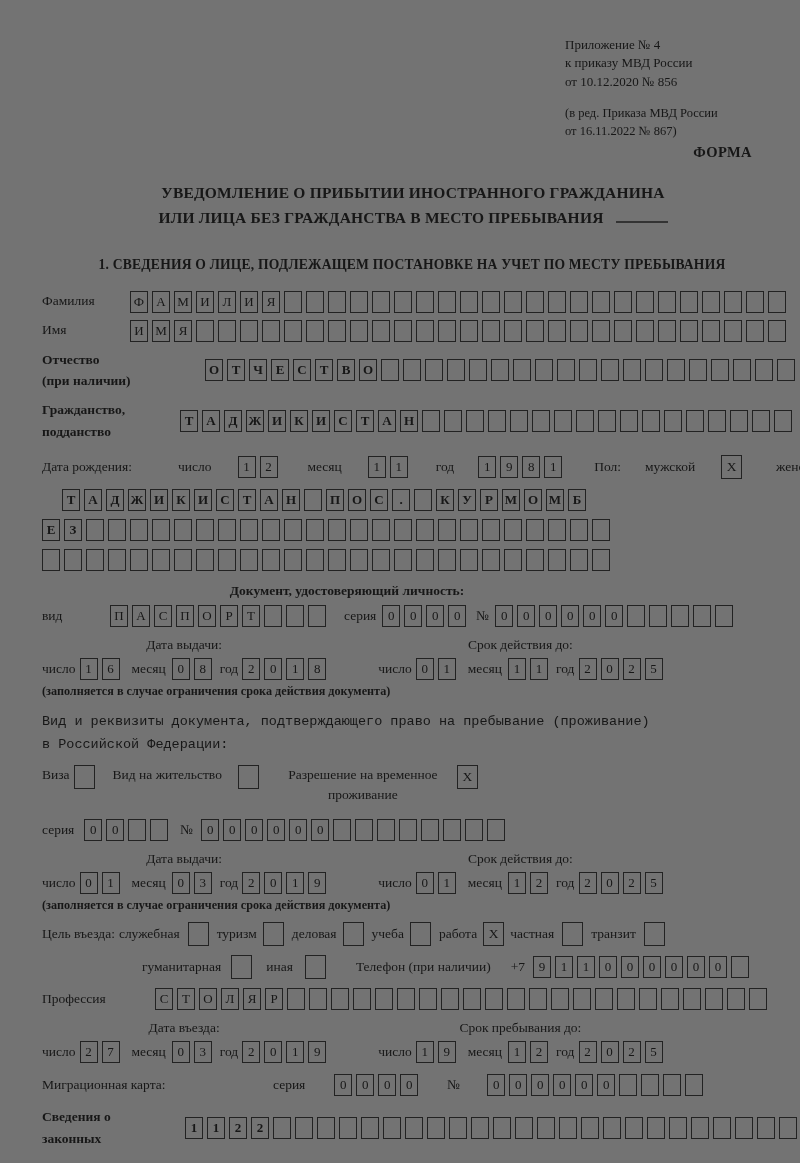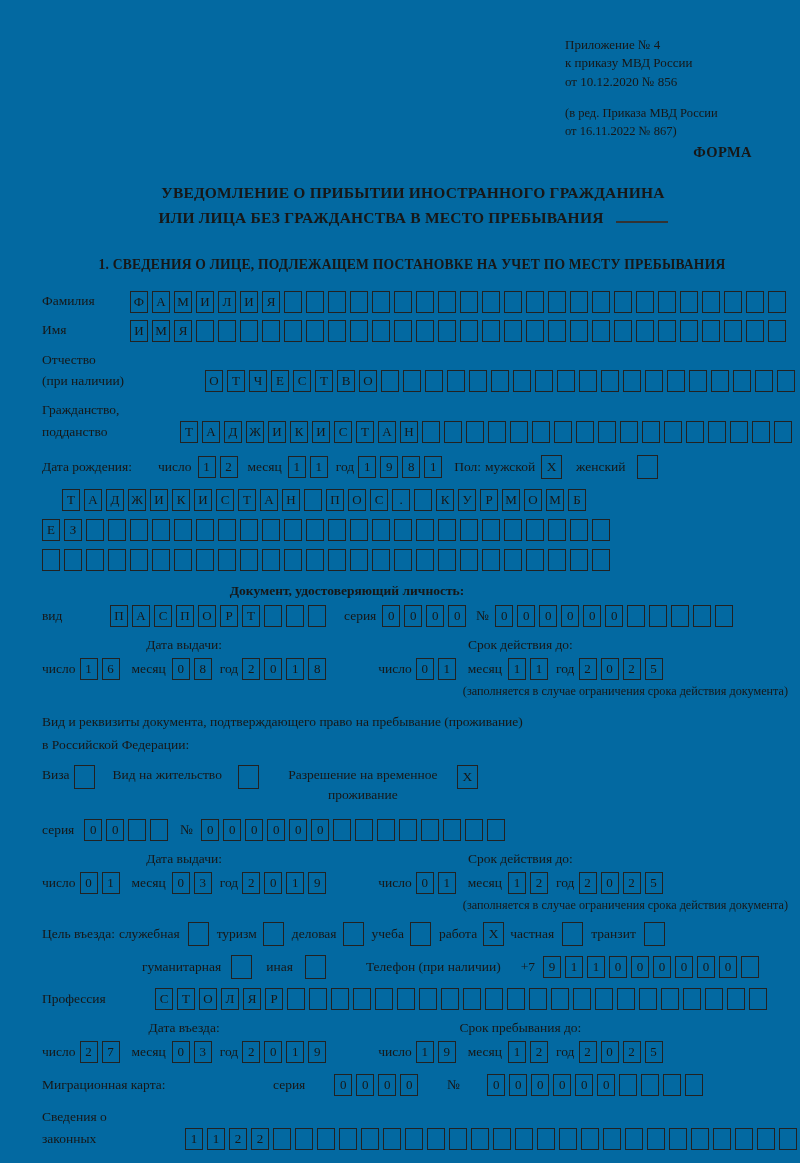--- a/index.html
+++ b/index.html
@@ -1,56 +1,56 @@
 <!DOCTYPE html>
 <html><head>
 <meta charset="utf-8">
 <style>
   html,body{margin:0;padding:0;background:#fff;}
   .page{
-    width:800px;height:1163px;background:#0369a1;color:#171717;
+    width:800px;height:1163px;background:#737373;color:#171717;
     font-family:"Liberation Serif","DejaVu Serif",serif;
     position:relative;box-sizing:border-box;
     padding:36px 8px 0 42px;overflow:hidden;
   }
   .annex{position:absolute;left:565px;top:36px;font-size:13px;line-height:1.42;}
   .annex .ed{margin-top:14px;font-size:12.5px;}
   .forma{margin-top:108px;text-align:right;padding-right:40px;font-weight:bold;font-size:14.5px;letter-spacing:.4px;}
   .title{margin-top:20px;text-align:center;font-weight:bold;font-size:15.5px;line-height:1.6;letter-spacing:.2px;padding-right:8px;}
   .blank-line{display:inline-block;width:52px;border-bottom:2px solid #333;height:14px;margin-left:12px;}
   .sect{margin-top:26px;font-weight:bold;font-size:13.6px;text-align:center;margin-left:-10px;letter-spacing:.2px;}
 
   .row{display:flex;align-items:center;margin-top:7px;}
-  .row.top{align-items:flex-end;}
+  .row.top{align-items:center;font-weight:bold;}
   .lbl{font-size:13.5px;flex:none;line-height:1.5;}
   .lblcol{flex:none;font-size:13.5px;line-height:1.62;}
   .cells{display:flex;gap:4px;flex:none;}
   .cell{
     box-sizing:border-box;flex:none;width:18px;height:22px;
     border:1.6px solid #222;font-size:13px;
     display:flex;align-items:center;justify-content:center;
   }
   .cb{
     box-sizing:border-box;flex:none;width:21px;height:24px;
     border:1.6px solid #222;font-size:13.5px;
     display:flex;align-items:center;justify-content:center;
   }
   .vstack{display:flex;flex-direction:column;gap:8px;}
   .w88{width:88px;} .w68{width:68px;} .w105{width:106px;} .w113{width:113px;}
   .w138{width:138px;} .w143{width:143px;} .w163{width:163px;} .w158{width:158px;}
   .ml4{margin-left:4px;} .ml6{margin-left:6px;} .ml8{margin-left:8px;} .ml10{margin-left:10px;}
   .ml12{margin-left:12px;} .ml14{margin-left:14px;} .ml16{margin-left:16px;} .ml18{margin-left:18px;}
-  .ml20{margin-left:20px;} .ml30{margin-left:40px;} .ml52{margin-left:52px;}
+  .ml20{margin-left:20px;} .ml30{margin-left:30px;} .ml52{margin-left:52px;}
   .center-b{font-weight:bold;font-size:13.5px;text-align:center;margin-top:12px;padding-right:140px;}
   .dates{display:flex;margin-top:10px;align-items:flex-start;}
   .dcol{flex:none;}
   .dhead{text-align:center;font-size:13.5px;margin-bottom:5px;}
   .dgroup{display:flex;align-items:center;}
-  .footnote{font-size:12.2px;text-align:right;margin-top:4px;padding-right:4px;}
-  .intro{font-size:13.5px;margin-top:12px;line-height:1.7;}
+  .footnote{font-size:12.2px;text-align:left;margin-top:4px;padding-right:4px;font-weight:bold;}
+  .intro{font-size:13.5px;margin-top:12px;line-height:1.7;font-family:Liberation Mono, monospace;}
   .opts{display:flex;align-items:flex-start;margin-top:8px;}
   .opt{display:flex;align-items:flex-start;flex:none;}
   .opt-label{font-size:13.5px;line-height:1.5;}
   .opt-label.c2{width:172px;text-align:center;}
   .opt-label.c3{width:184px;text-align:center;}
 </style>
 </head>
 <body>
 
 <div class="page">
@@ -212,21 +212,21 @@
         <span class="cell"></span>
         <span class="cell"></span>
         <span class="cell"></span>
         <span class="cell"></span>
         <span class="cell"></span>
         <span class="cell"></span>
         <span class="cell"></span>
       </span>
   </div>
 
-  <div class="row" style="margin-top:12px;">
+  <div class="row" style="margin-top:12px;gap:20px;">
     <span class="lbl w105">Дата рождения:</span>
     <span class="lbl ml10">число</span>
     <span class="cells ml6">
         <span class="cell">1</span>
         <span class="cell">2</span>
       </span>
     <span class="lbl ml10">месяц</span>
     <span class="cells ml6">
         <span class="cell">1</span>
         <span class="cell">1</span>

